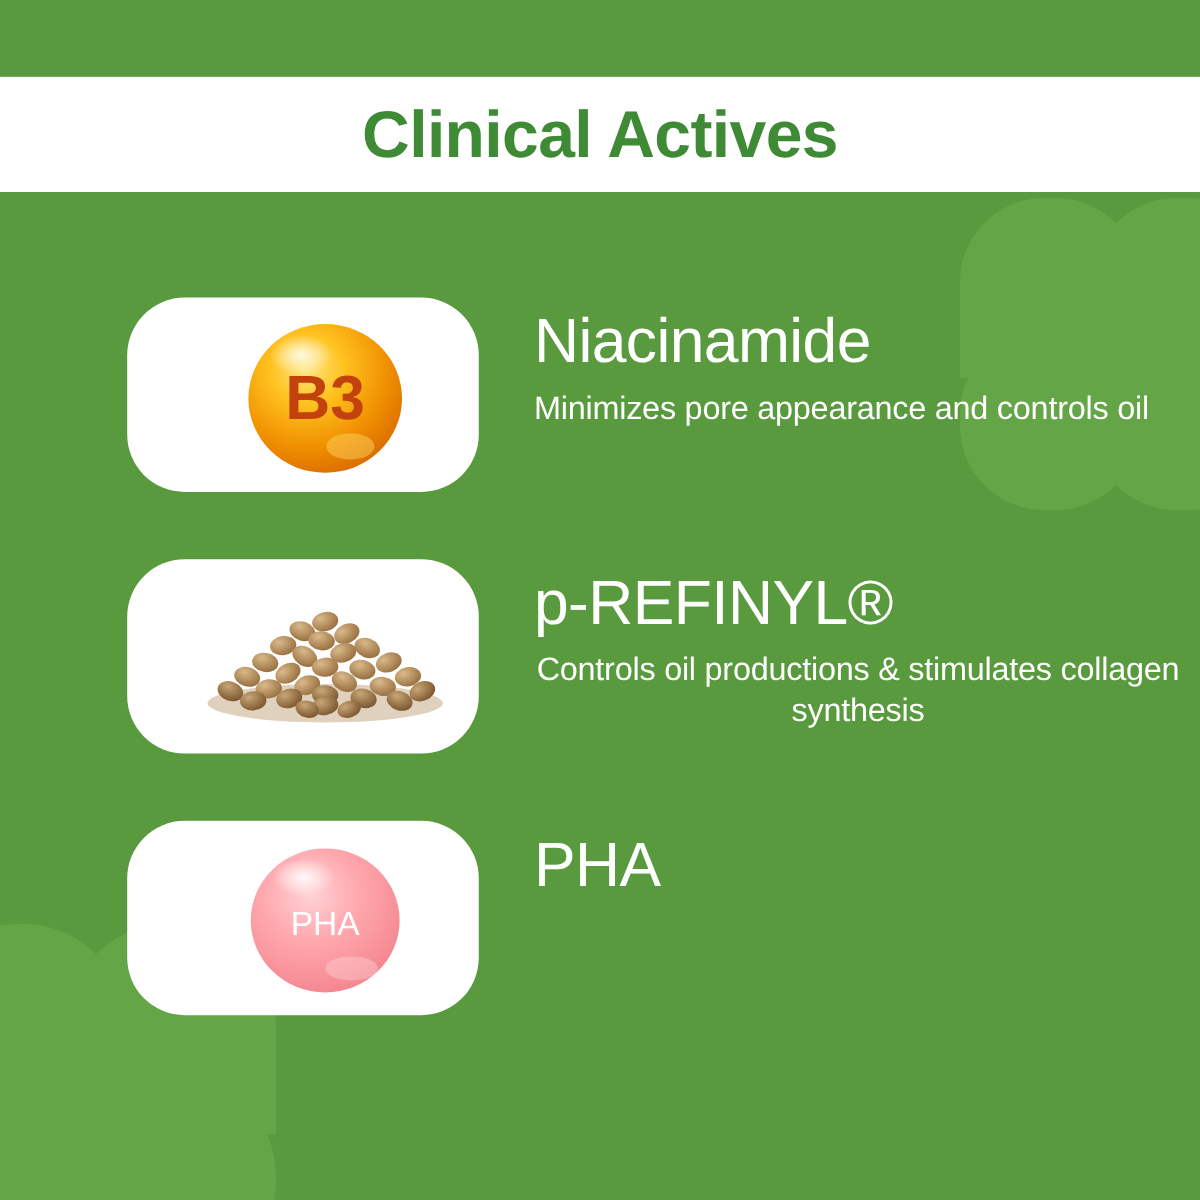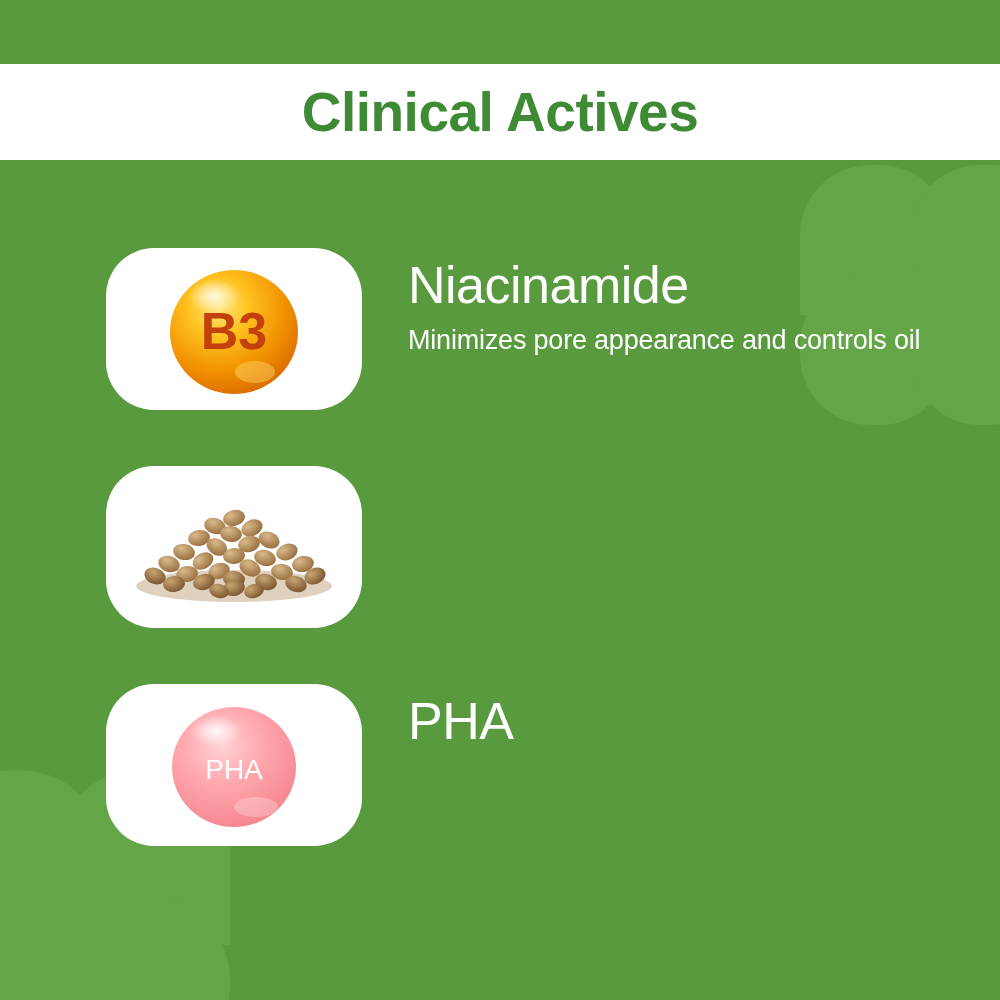--- a/index.html
+++ b/index.html
@@ -88,20 +88,21 @@
   .icon-card {
     width: 256px;
     height: 162px;
     background: #ffffff;
     border-radius: 48px;
     flex: 0 0 auto;
     display: flex;
     align-items: center;
     justify-content: center;
     overflow: hidden;
+    padding-left: 37px;
   }
   .row-text {
     margin-left: 46px;
     padding-top: 10px;
     max-width: 540px;
   }
   .row-title {
     color: #ffffff;
     font-size: 52px;
     font-weight: normal;
@@ -212,20 +213,24 @@
               <ellipse cx="147" cy="100" rx="11" ry="8" transform="rotate(12 147 100)"></ellipse>
               <ellipse cx="55" cy="102" rx="11" ry="8" transform="rotate(-4 55 102)"></ellipse>
               <ellipse cx="177" cy="102" rx="11" ry="8" transform="rotate(18 177 102)"></ellipse>
               <ellipse cx="115" cy="106" rx="11" ry="8" transform="rotate(-9 115 106)"></ellipse>
               <ellipse cx="100" cy="109" rx="10" ry="7" transform="rotate(15 100 109)"></ellipse>
               <ellipse cx="135" cy="109" rx="10" ry="7" transform="rotate(-16 135 109)"></ellipse>
             </g>
           </g>
         </svg>
       </div>
+      <div class="row-text">
+        <div class="row-title">p-REFINYL®</div>
+        <div class="row-desc">Controls oil productions &amp; stimulates collagen synthesis</div>
+      </div>
     </div>
 
     <div class="active-row">
       <div class="icon-card">
         <svg width="140" height="140" viewBox="0 0 140 140">
           <defs>
             <radialGradient id="phagrad" cx="40%" cy="32%" r="72%">
               <stop offset="0%" stop-color="#ffd3d6"></stop>
               <stop offset="45%" stop-color="#ffa8ae"></stop>
               <stop offset="100%" stop-color="#f4858e"></stop>

